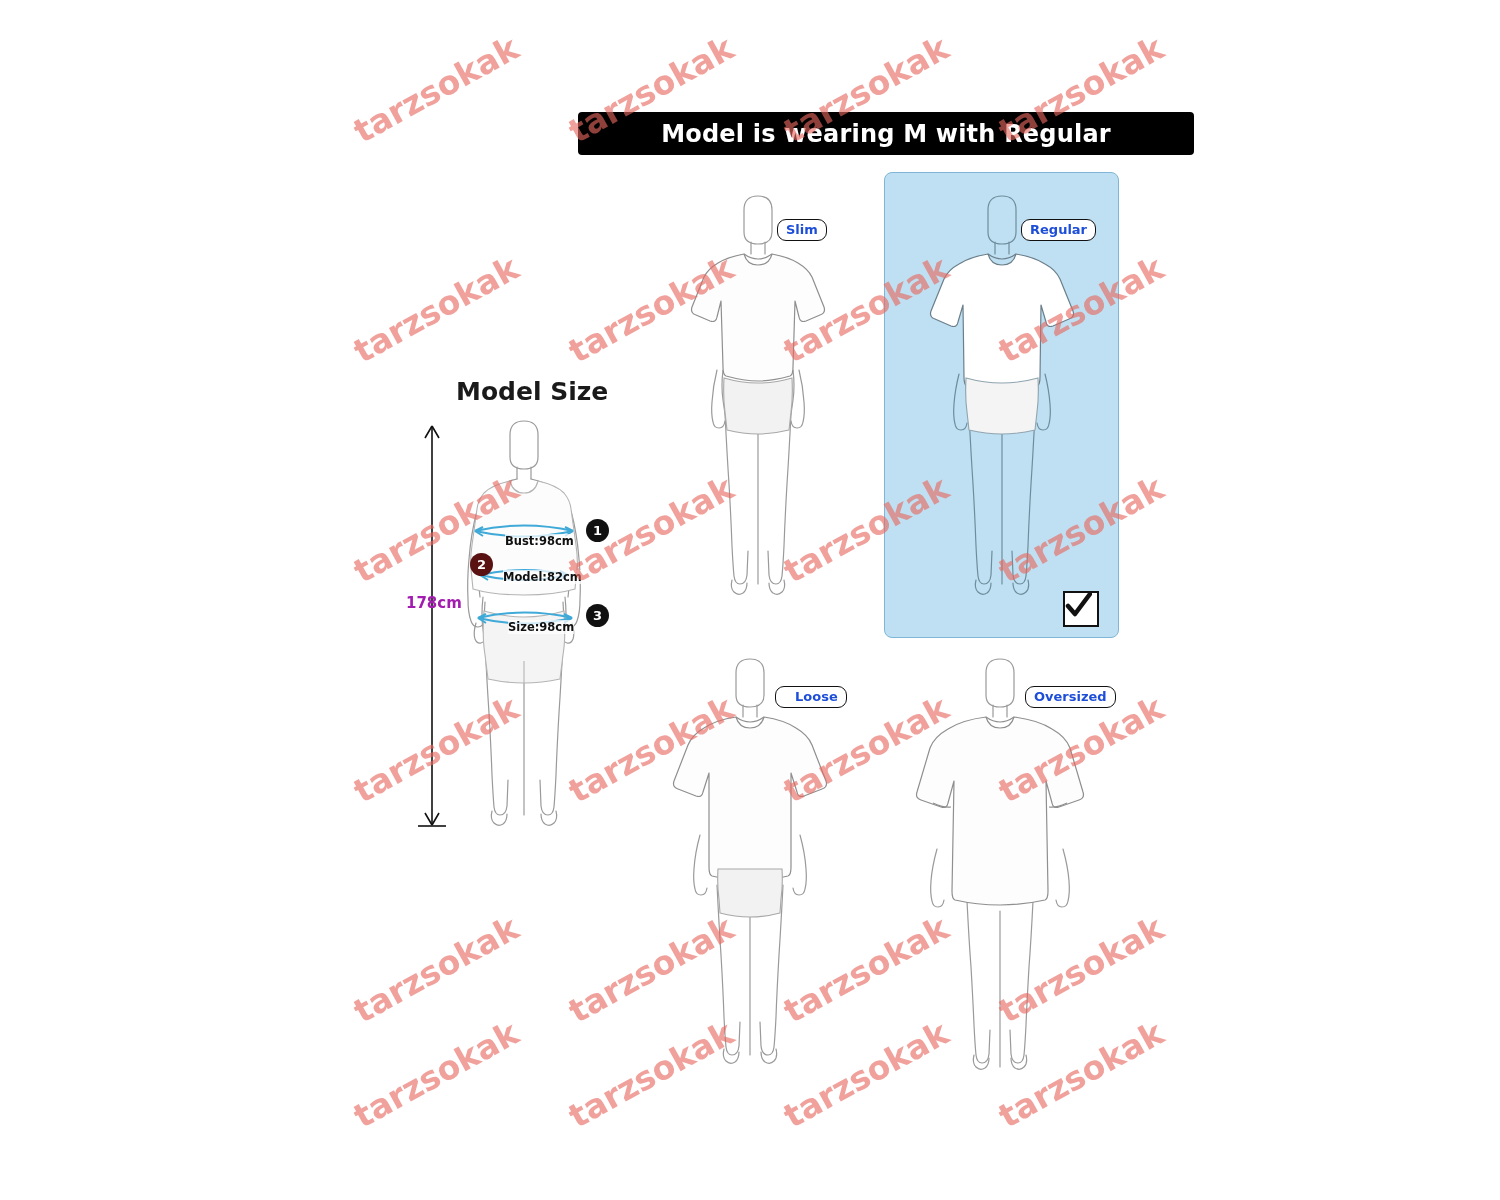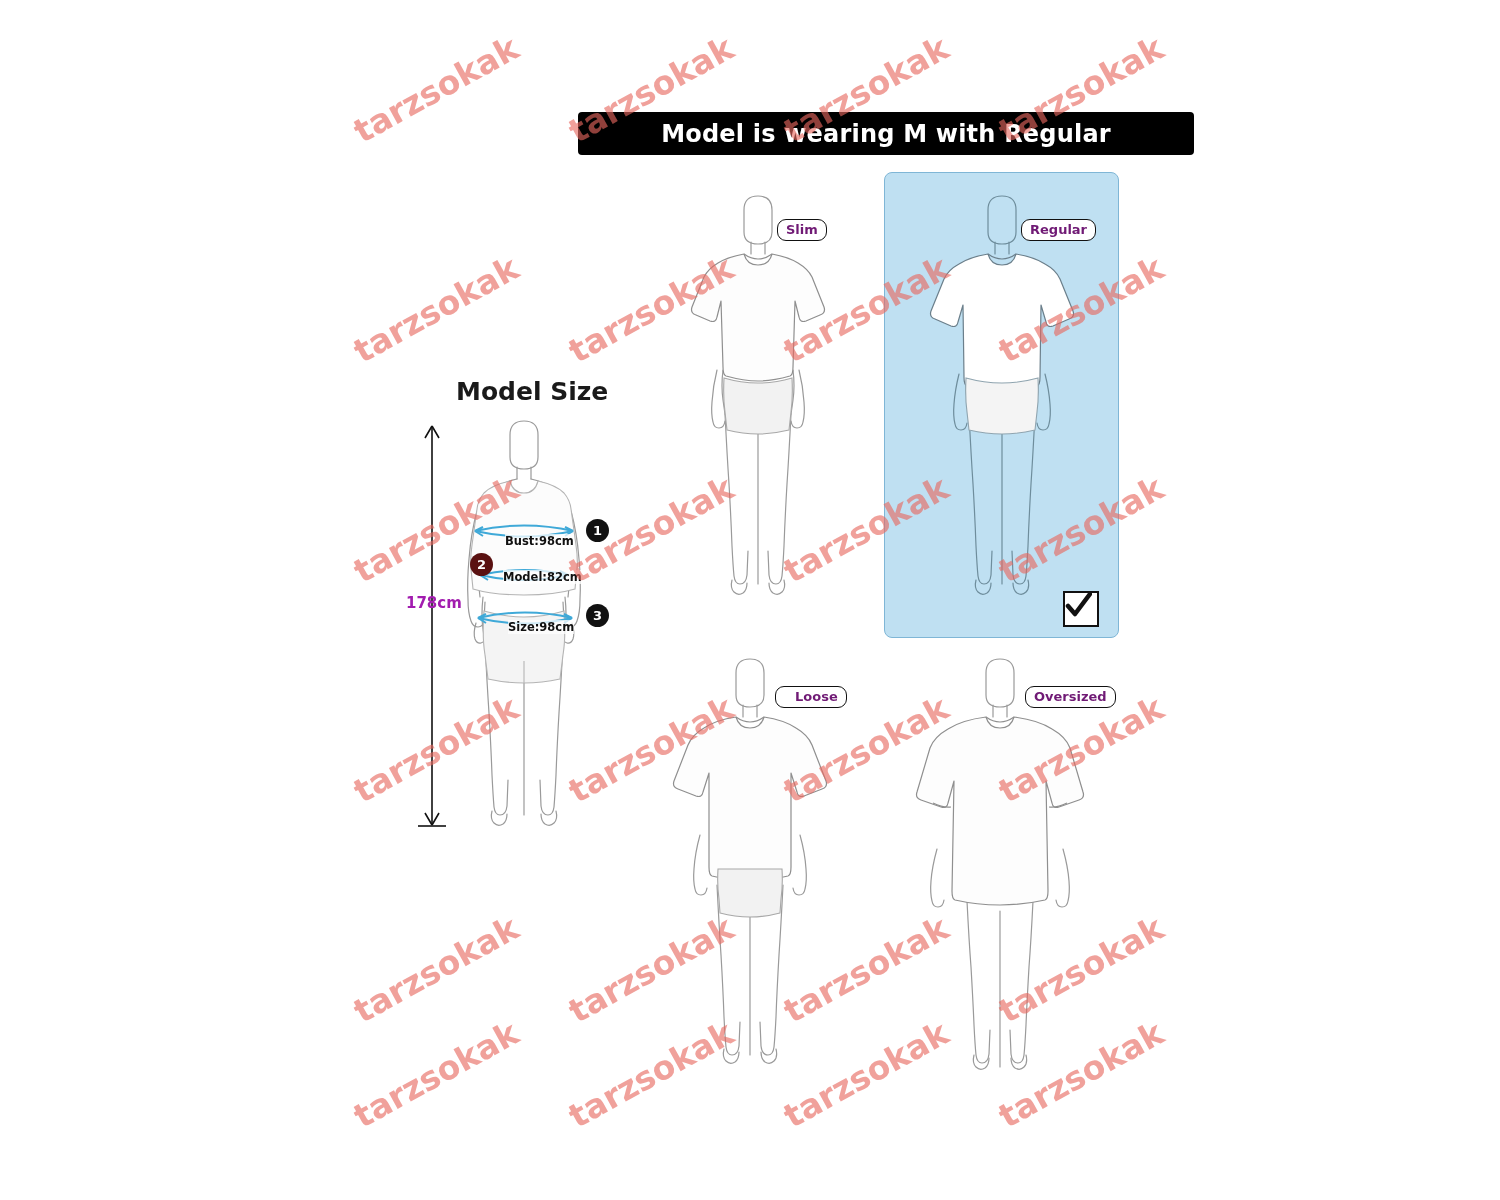--- a/index.html
+++ b/index.html
@@ -84,21 +84,21 @@
   }
 
   
   .fit-label {
     position: absolute;
     background: #ffffff;
     border: 1.5px solid #111111;
     border-radius: 9px;
     font-size: 13px;
     font-weight: 700;
-    color: #701a75;
+    color: #1d4ed8;
     padding: 3px 8px 3px 8px;
     line-height: 14px;
     white-space: nowrap;
   }
 
   
   #regular-check {
     position: absolute;
     left: 1063px;
     top: 591px;

